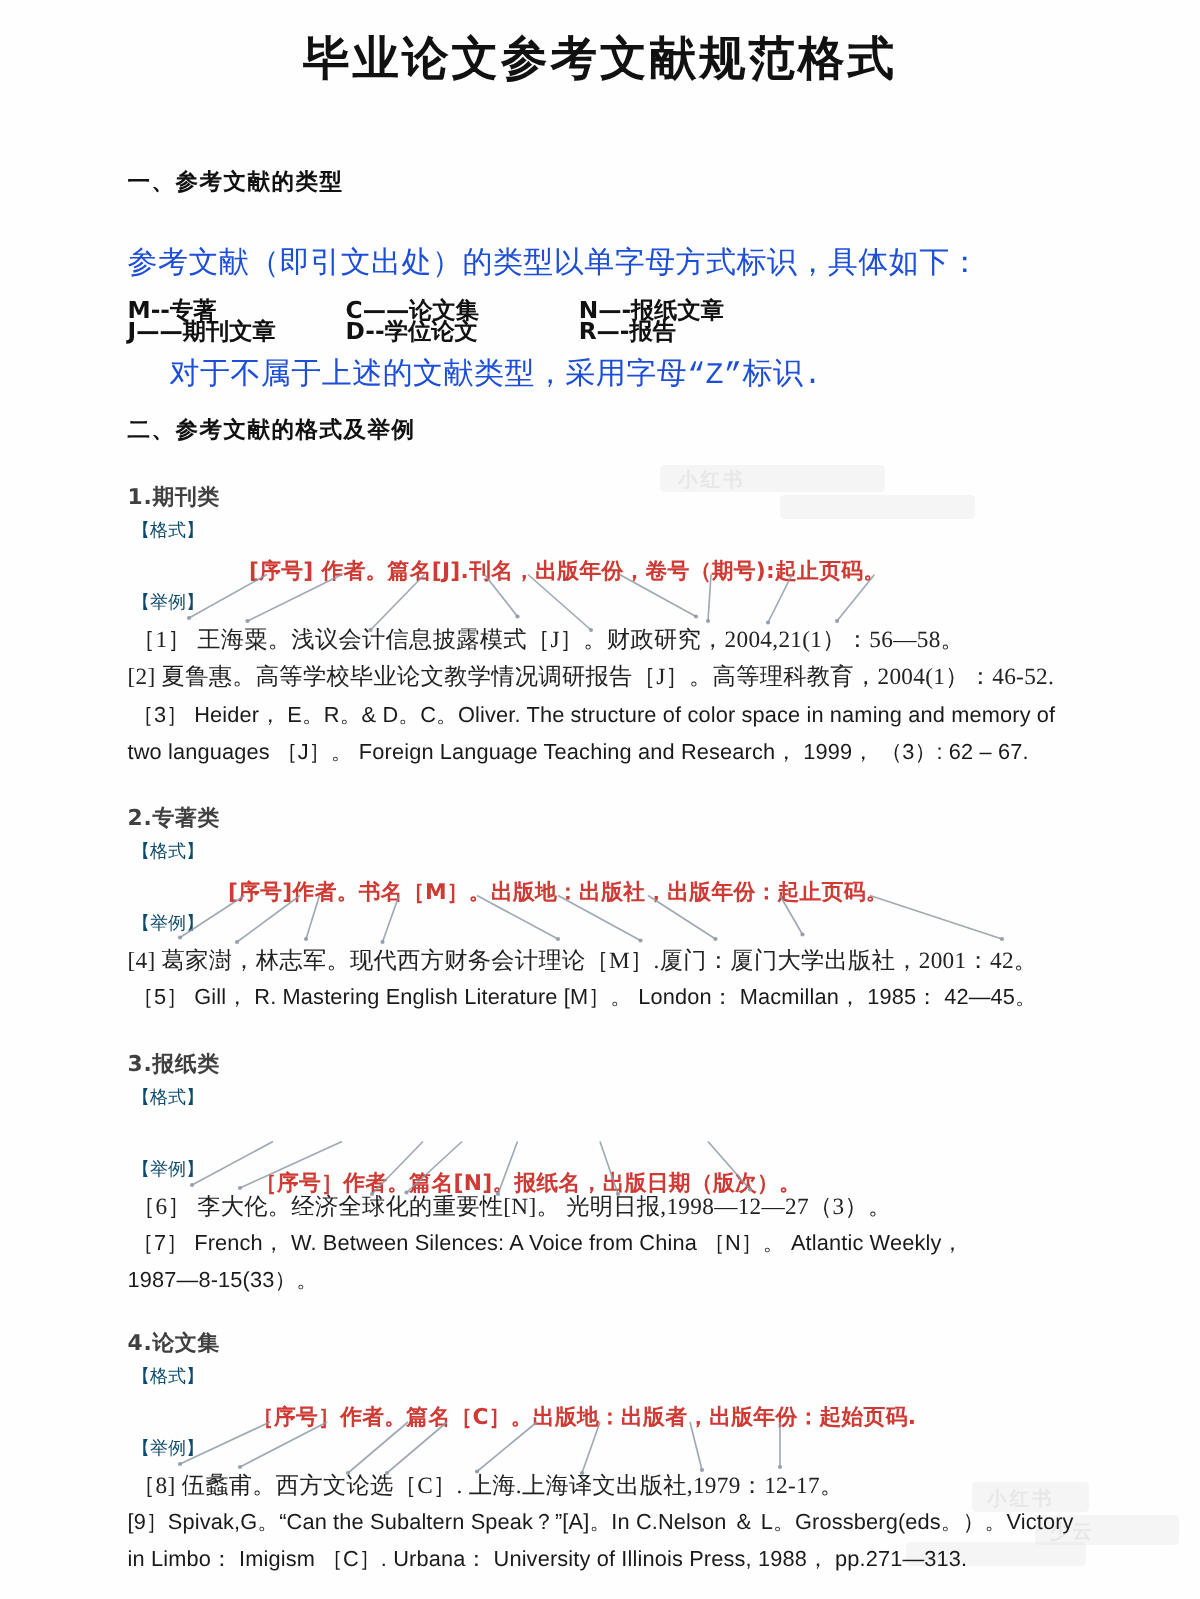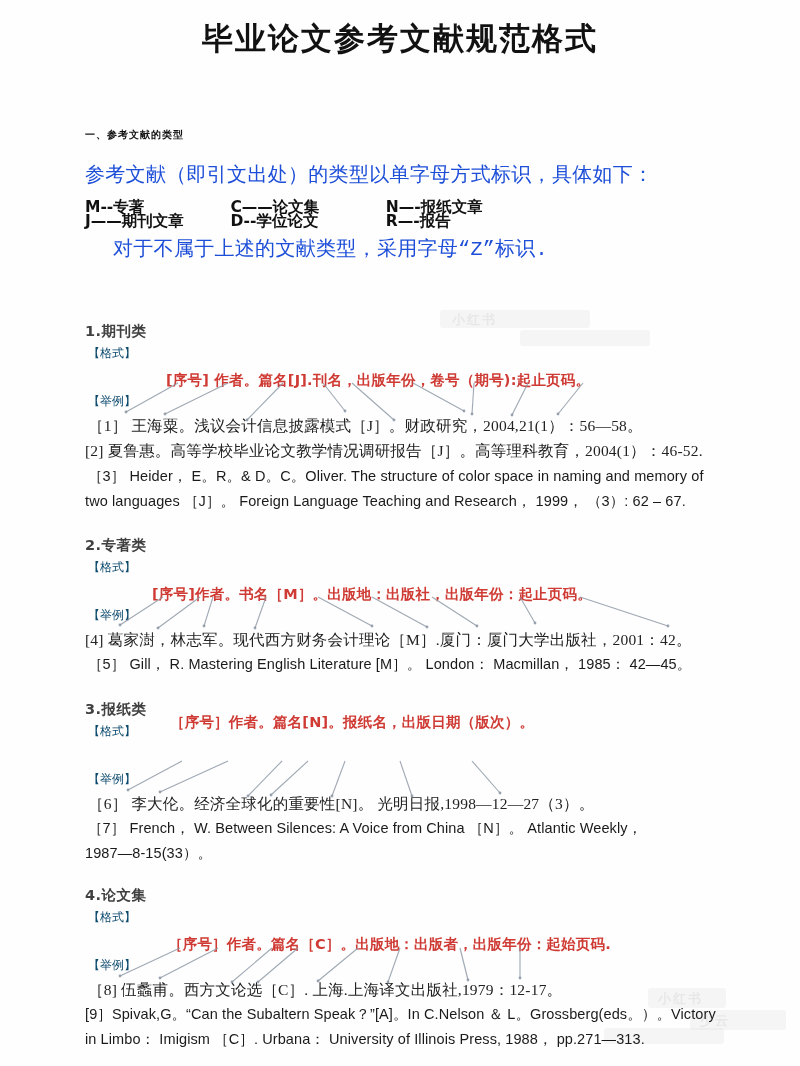--- a/index.html
+++ b/index.html
@@ -55,24 +55,23 @@
   
   .ln {
     position: absolute;
     white-space: nowrap;
     color: #1c1c1c;
   }
 
   .h2 {
     font-family: "DejaVu Sans", "Liberation Sans", sans-serif;
     font-weight: 700;
-    font-size: 10px;
+    font-size: 15px;
     letter-spacing: 1px;
     color: #111;
-    margin-top: 16px;
   }
   .body-cn {
     font-family: Liberation Mono, monospace;
     font-size: 20px;
     color: #1d4ed8;
     letter-spacing: .3px;
   }
   .type-row {
     font-family: "DejaVu Sans", "Liberation Sans", sans-serif;
     font-weight: 700;
@@ -160,20 +159,21 @@
   </div>
 
   <div class="ln type-row" style="left:85px; top:211px;">
     <span class="cell" style="width:140px;">J——期刊文章</span>
     <span class="cell" style="width:150px;">D--学位论文</span>
     <span class="cell">R—-报告</span>
   </div>
 
   <div class="ln body-cn" style="left:85px; top:235px;margin-left:28px;">对于不属于上述的文献类型，采用字母“Z”标识.</div>
 
+  <div class="ln h2" style="left:85px; top:277px;">二、参考文献的格式及举例</div>
 
   <div class="ln sec-head" style="left:85px; top:322px;">1.期刊类</div>
   <div class="ln brk" style="left:88px; top:345px;">【格式】</div>
   <div class="ln fmt" style="left:166px; top:371px;">[序号] 作者。篇名[J].刊名，出版年份，卷号（期号):起止页码。</div>
   <div class="ln brk" style="left:88px; top:393px;">【举例】</div>
 
   <div class="ln ex" style="left:88px; top:416px;">［1］ 王海粟。浅议会计信息披露模式［J］。财政研究，2004,21(1）：56—58。</div>
   <div class="ln ex" style="left:85px; top:441px;">[2] 夏鲁惠。高等学校毕业论文教学情况调研报告［J］。高等理科教育，2004(1）：46-52.</div>
   <div class="ln ex-en" style="left:88px; top:467px;">［3］  Heider，  E。R。&amp;  D。C。Oliver. The structure of color space in naming and memory of</div>
   <div class="ln ex-en" style="left:85px; top:492px;">two languages  ［J］。  Foreign Language Teaching and Research，  1999，  （3）: 62 – 67.</div>
@@ -181,21 +181,21 @@
   <div class="ln sec-head" style="left:85px; top:536px;">2.专著类</div>
   <div class="ln brk" style="left:88px; top:559px;">【格式】</div>
   <div class="ln fmt" style="left:152px; top:585px;">[序号]作者。书名［M］。出版地：出版社，出版年份：起止页码。</div>
   <div class="ln brk" style="left:88px; top:607px;">【举例】</div>
 
   <div class="ln ex" style="left:85px; top:630px;">[4] 葛家澍，林志军。现代西方财务会计理论［M］.厦门：厦门大学出版社，2001：42。</div>
   <div class="ln ex-en" style="left:88px; top:655px;">［5］  Gill，  R. Mastering English Literature [M］。  London：  Macmillan，  1985：  42—45。</div>
 
   <div class="ln sec-head" style="left:85px; top:700px;">3.报纸类</div>
   <div class="ln brk" style="left:88px; top:723px;">【格式】</div>
-  <div class="ln fmt" style="left:170px; top:713px;">［序号］作者。篇名[N]。报纸名，出版日期（版次）。</div>
+  <div class="ln fmt" style="left:170px; top:779px;">［序号］作者。篇名[N]。报纸名，出版日期（版次）。</div>
   <div class="ln brk" style="left:88px; top:771px;">【举例】</div>
 
   <div class="ln ex" style="left:88px; top:794px;">［6］ 李大伦。经济全球化的重要性[N]。  光明日报,1998—12—27（3）。</div>
   <div class="ln ex-en" style="left:88px; top:819px;">［7］   French，  W. Between Silences: A Voice from China ［N］。  Atlantic Weekly，</div>
   <div class="ln ex-en" style="left:85px; top:844px;">1987—8-15(33）。</div>
 
   <div class="ln sec-head" style="left:85px; top:886px;">4.论文集</div>
   <div class="ln brk" style="left:88px; top:909px;">【格式】</div>
   <div class="ln fmt" style="left:168px; top:935px;">［序号］作者。篇名［C］。出版地：出版者，出版年份：起始页码.</div>
   <div class="ln brk" style="left:88px; top:957px;">【举例】</div>

